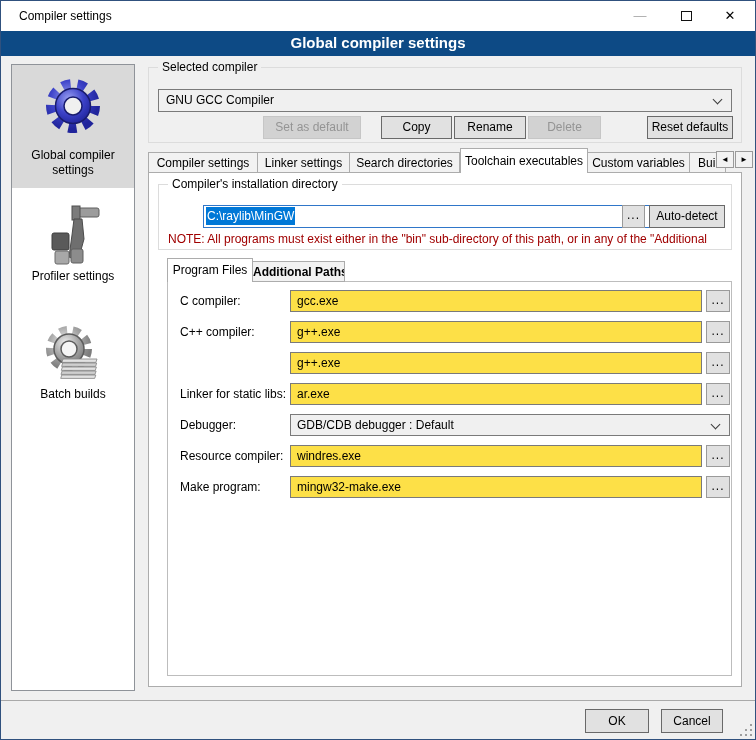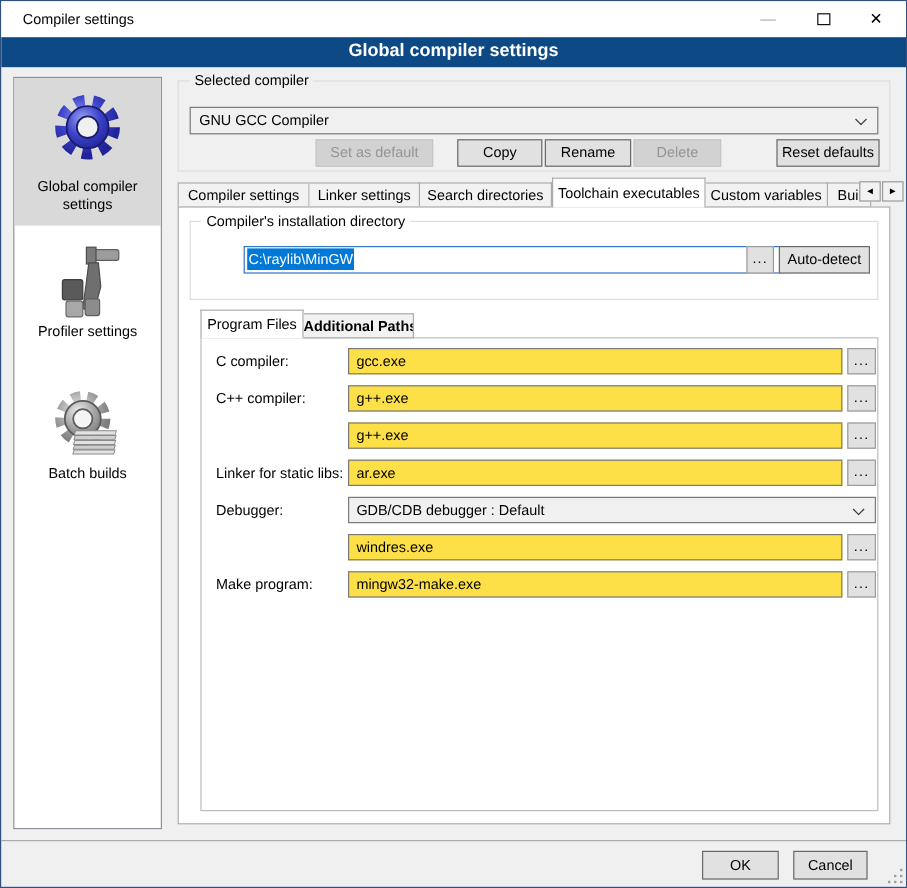--- a/index.html
+++ b/index.html
@@ -174,20 +174,21 @@
   <div class="page" style="left:147px; top:171px; width:594px; height:515px;"></div>
 
   <div class="group onwhite" style="left:157px; top:183px; width:574px; height:66px; z-index:2;">
     <span class="glabel">Compiler's installation directory</span>
   </div>
   <div class="pathbox" style="left:166px; top:204px; width:451px; z-index:2;margin-left:36px;">
     <span class="selt">C:\raylib\MinGW</span>
   </div>
   <div class="mini" style="left:621px; top:204px; width:23px; height:23px; line-height:19px; z-index:2;">...</div>
   <div class="btn" style="left:648px; top:204px; width:76px; z-index:2;">Auto-detect</div>
+  <div class="note" style="left:167px; top:231px; width:558px; z-index:2;">NOTE: All programs must exist either in the "bin" sub-directory of this path, or in any of the "Additional</div>
 
   <div class="tabs" style="left:166px; top:257px; height:24px; z-index:2;">
     <div class="tab sel" style="width:86px; height:24px; line-height:23px;">Program Files</div>
     <div class="tab" style="width:92px;font-weight:bold;">Additional Paths</div>
   </div>
 
   <div class="page" style="left:166px; top:280px; width:565px; height:395px; border-color:#bdbdbd;">
     <div class="rowlabel" style="top:8px;">C compiler:</div>
     <div class="field" style="left:122px; top:8px; width:412px;">gcc.exe</div>
     <div class="mini" style="left:538px; top:8px;">...</div>
@@ -202,20 +203,21 @@
     <div class="rowlabel" style="top:101px;">Linker for static libs:</div>
     <div class="field" style="left:122px; top:101px; width:412px;">ar.exe</div>
     <div class="mini" style="left:538px; top:101px;">...</div>
 
     <div class="rowlabel" style="top:132px;">Debugger:</div>
     <div class="field rowcombo" style="left:122px; top:132px; width:440px;">
       <span>GDB/CDB debugger : Default</span>
       <i class="chev" style="position:absolute; right:10px; top:6px; width:7px; height:7px; border-right:1.4px solid #3c3c3c; border-bottom:1.4px solid #3c3c3c; transform:rotate(45deg);"></i>
     </div>
 
+    <div class="rowlabel" style="top:163px;">Resource compiler:</div>
     <div class="field" style="left:122px; top:163px; width:412px;">windres.exe</div>
     <div class="mini" style="left:538px; top:163px;">...</div>
 
     <div class="rowlabel" style="top:194px;">Make program:</div>
     <div class="field" style="left:122px; top:194px; width:412px;">mingw32-make.exe</div>
     <div class="mini" style="left:538px; top:194px;">...</div>
   </div>
 
   <div class="divider"></div>
   <div class="btn" style="left:584px; top:708px; width:64px; height:24px; line-height:22px;">OK</div>

